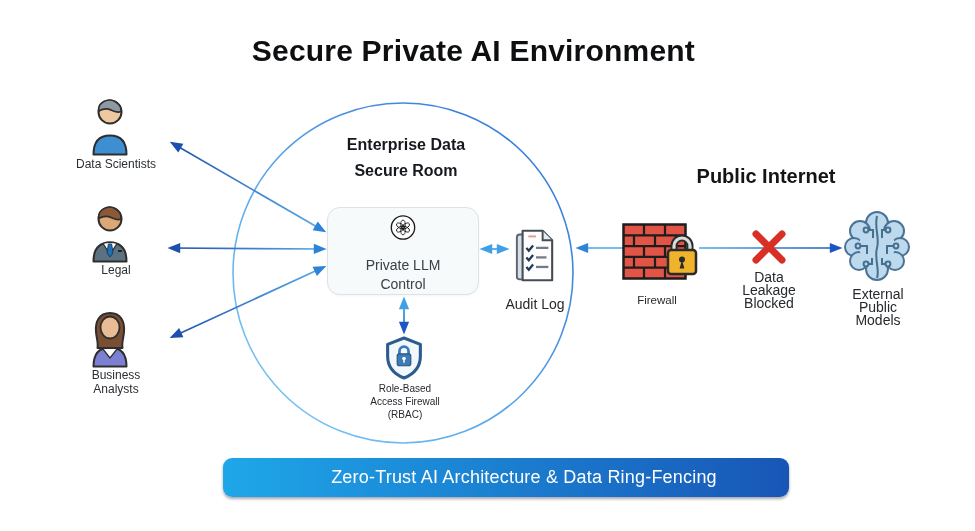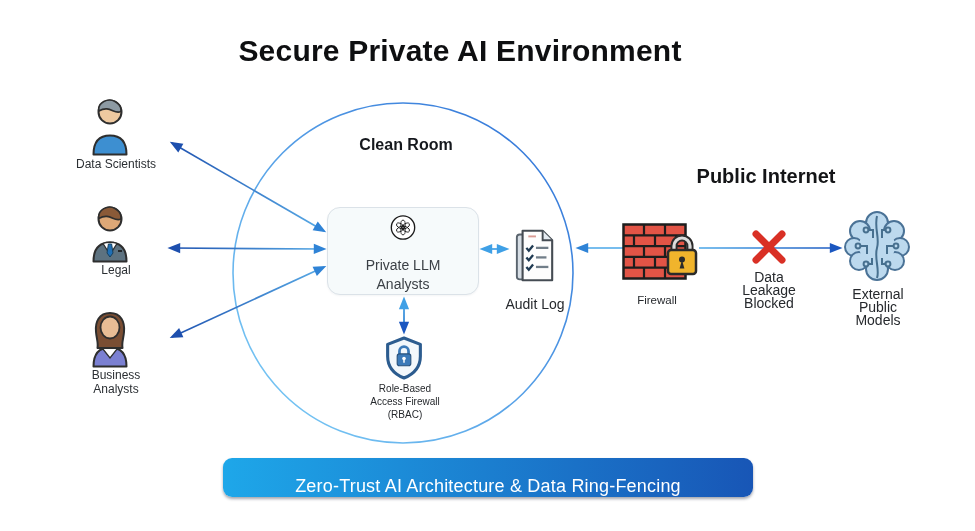--- a/index.html
+++ b/index.html
@@ -3,35 +3,35 @@
 <meta charset="utf-8">
 <style>
   html,body{margin:0;padding:0;background:#fff;}
   body{font-family:"Liberation Sans",sans-serif;}
   #canvas{position:relative;width:975px;height:531px;background:#fff;overflow:hidden;}
   .abs{position:absolute;}
   svg{display:block;}
   #connector-layer{position:absolute;left:0;top:0;z-index:1;pointer-events:none;}
   .layer2{z-index:2;}
   .lbl{position:absolute;text-align:center;color:#26292d;z-index:2;line-height:1.18;}
-  .page-title{left:225px;top:33px;width:470px;text-align:center;
+  .page-title{left:225px;top:33px;width:470px;text-align:right;
     font-size:30px;font-weight:700;color:#0e0f11;letter-spacing:.2px;}
   .cleanroom-title{left:306px;top:132px;width:200px;font-size:16px;font-weight:600;
     color:#15181d;line-height:26px;}
   .public-internet{left:691px;top:165px;width:150px;font-size:20px;font-weight:700;color:#141517;}
   .persona-lbl{font-size:12px;color:#2b2f33;}
   .small-lbl{font-size:14px;color:#26292d;}
   .llm-box{left:327px;top:207px;width:150px;height:86px;background:#f6fafb;
     border:1px solid #dbe2e8;border-radius:13px;box-shadow:0 1px 2px rgba(40,60,80,.05);
     display:flex;flex-direction:column;align-items:center;z-index:2;}
   .llm-text{font-size:14px;color:#3b4046;text-align:center;line-height:19px;margin-top:15px;}
   .banner{left:223px;top:458px;width:530px;height:39px;border-radius:9px;
     background:linear-gradient(90deg,var(--banner-left,#1ea7e9),var(--banner-right,#1856b6));
     box-shadow:0 2px 3px rgba(30,35,55,.4);color:#fff;font-size:18px;
-    display:flex;align-items:flex-end;justify-content:center;z-index:2;letter-spacing:.2px;}
+    display:flex;align-items:center;justify-content:center;z-index:2;letter-spacing:.2px;padding-left:36px;}
   .mk-dark{fill:var(--arrow-dark,#1d4fae);} .mk-mid{fill:#2f83d6;}
   .mk-light{fill:#3fa0e6;} .mk-deep{fill:var(--arrow-deep,#1b57c0);}
   .xline{stroke:var(--blocked-x,#d93025);stroke-width:7;stroke-linecap:round;}
 </style>
 </head>
 <body>
 
 <div id="canvas">
 
   <svg id="connector-layer" width="975" height="531" viewBox="0 0 975 531">
@@ -111,38 +111,39 @@
     <svg width="44" height="58" viewBox="0 0 44 58">
       <path d="M5.5 56.5 C5.5 43 12 37.5 22 37.5 C32 37.5 38.5 43 38.5 56.5 Z" fill="#7b80d2" stroke="#2e2e2e" stroke-width="2" stroke-linejoin="round"></path>
       <path d="M14.5 38.5 L22 48 L29.5 38.5 C26 34 18 34 14.5 38.5 Z" fill="#fff" stroke="#2e2e2e" stroke-width="1.3"></path>
       <path d="M22 3 C11 3 7 12 8 22 C8.6 29 10.5 33 9.5 38 L34.5 38 C33.5 33 35.4 29 36 22 C37 12 33 3 22 3 Z" fill="#7a4e33" stroke="#2e2e2e" stroke-width="2" stroke-linejoin="round"></path>
       <ellipse cx="22" cy="17.5" rx="9.5" ry="11" fill="#e8bd95" stroke="#2e2e2e" stroke-width="1.8"></ellipse>
     </svg>
   </div>
   <div class="lbl persona-lbl" style="left:81px;top:368px;width:70px;">Business Analysts</div>
 
   <div class="lbl cleanroom-title">
-    <div>Clean Room</div>
+    <div>Enterprise Data</div>
+    <div>Secure Room</div>
   </div>
 
   <div class="abs llm-box">
     <svg width="38" height="38" viewBox="0 0 40 40" style="margin-top:6px;">
       <circle cx="20" cy="20" r="17.3" fill="#fff" stroke="#1b1b1b" stroke-width="2"></circle>
       <g stroke="#1b1b1b" stroke-width="1.3" fill="none">
         <ellipse cx="20" cy="15.5" rx="3.3" ry="6.4"></ellipse>
         <ellipse cx="20" cy="15.5" rx="3.3" ry="6.4" transform="rotate(60 20 20)"></ellipse>
         <ellipse cx="20" cy="15.5" rx="3.3" ry="6.4" transform="rotate(120 20 20)"></ellipse>
         <ellipse cx="20" cy="15.5" rx="3.3" ry="6.4" transform="rotate(180 20 20)"></ellipse>
         <ellipse cx="20" cy="15.5" rx="3.3" ry="6.4" transform="rotate(240 20 20)"></ellipse>
         <ellipse cx="20" cy="15.5" rx="3.3" ry="6.4" transform="rotate(300 20 20)"></ellipse>
       </g>
     </svg>
     <div class="llm-text">
       <div>Private LLM</div>
-      <div>Analysts</div>
+      <div>Control</div>
     </div>
   </div>
 
   <div class="abs layer2" style="left:384px;top:336px;">
     <svg width="40" height="44" viewBox="0 0 44 48">
       <path d="M22 2 L40 9 V22 C40 34 32 42 22 46 C12 42 4 34 4 22 V9 Z" fill="#f2f7fb" stroke="#2c5c8f" stroke-width="3.4" stroke-linejoin="round"></path>
       <path d="M17 20 v-3.5 a5 5 0 0 1 10 0 V20" fill="none" stroke="#3c7ab8" stroke-width="3"></path>
       <rect x="14.5" y="19.5" width="15" height="13" rx="2.5" fill="#3c7ab8" stroke="#27517c" stroke-width="1.2"></rect>
       <circle cx="22" cy="24.5" r="2" fill="#fff"></circle>
       <rect x="21.2" y="25" width="1.6" height="4.2" fill="#fff"></rect>

